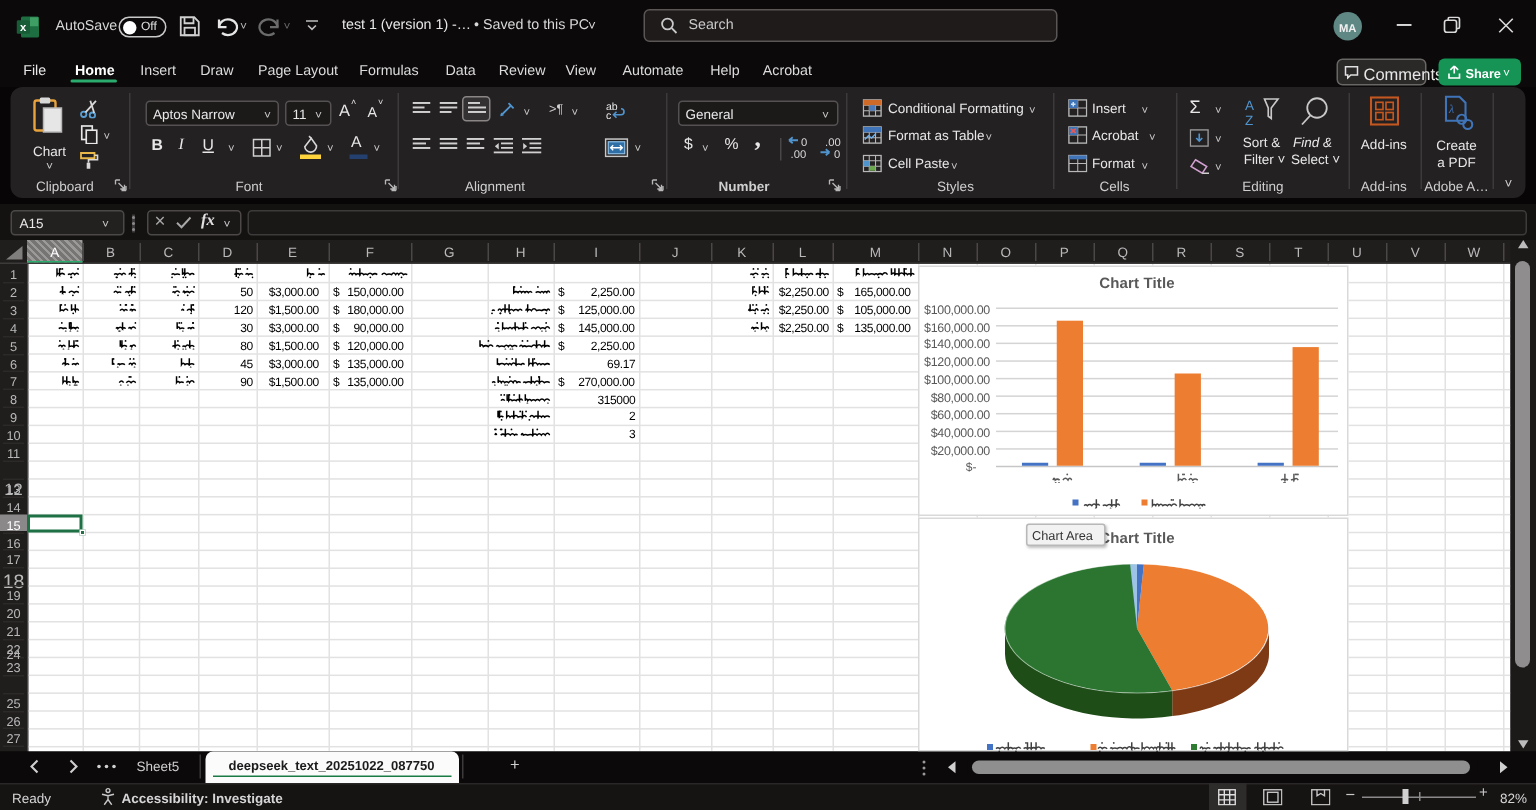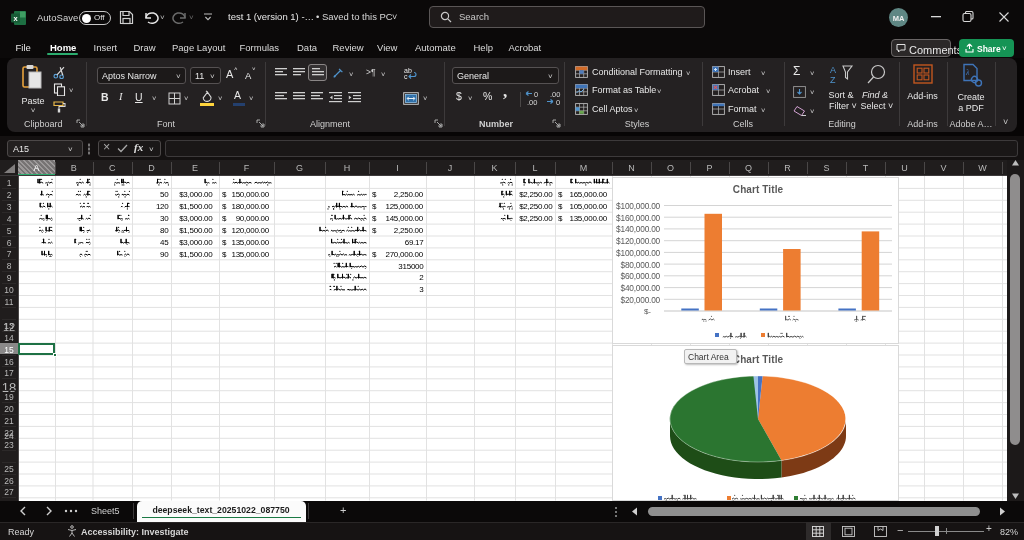--- a/index.html
+++ b/index.html
@@ -92,21 +92,21 @@
 <div style="position:absolute;left:702px;top:62px;width:1px;height:64px;background:#3d3a3b"></div>
 <div style="position:absolute;left:784px;top:62px;width:1px;height:64px;background:#3d3a3b"></div>
 <div style="position:absolute;left:899.3px;top:62px;width:1px;height:64px;background:#3d3a3b"></div>
 <div style="position:absolute;left:947px;top:62px;width:1px;height:64px;background:#3d3a3b"></div>
 <div style="position:absolute;left:994.8px;top:62px;width:1px;height:64px;background:#3d3a3b"></div>
 <svg style="position:absolute;left:20px;top:64px" width="26" height="28" viewBox="0 0 26 28">
 <rect x="3" y="3" width="14" height="20" rx="1.5" fill="none" stroke="#e8a33d" stroke-width="1.6"></rect>
 <rect x="6.5" y="1" width="7" height="4" rx="1" fill="#d8d8d8"></rect>
 <rect x="9" y="8" width="12" height="16" fill="#e6e6e6" stroke="#b8b8b8" stroke-width="1"></rect>
 </svg>
-<div style="position:absolute;left:31px;top:96px;font-size:9px;font-weight:400;color:#e8e8e8;white-space:nowrap;transform:translateX(-50%);left:33px">Paste</div>
+<div style="position:absolute;left:31px;top:96px;font-size:9px;font-weight:400;color:#e8e8e8;white-space:nowrap;transform:translateX(-50%);left:33px">Chart</div>
 <div style="position:absolute;left:33px;top:106px;transform:translateX(-50%);font-size:8px;font-weight:400;color:#cfcfcf;white-space:nowrap;">˅</div>
 <svg style="position:absolute;left:53px;top:66px" width="13" height="13" viewBox="0 0 13 13">
 <circle cx="2.8" cy="10.2" r="1.8" fill="none" stroke="#5a9fd4" stroke-width="1.2"></circle>
 <circle cx="8.6" cy="10.8" r="1.8" fill="none" stroke="#5a9fd4" stroke-width="1.2"></circle>
 <path d="M4 8.9 L11 1.2 M7.2 1.2 L9.8 9.3" stroke="#d8d8d8" stroke-width="1.2" fill="none"></path>
 </svg>
 <svg style="position:absolute;left:53px;top:83px" width="13" height="13" viewBox="0 0 13 13">
 <rect x="1.5" y="1" width="7" height="9" fill="none" stroke="#e8e8e8" stroke-width="1.1"></rect>
 <rect x="4.5" y="3.8" width="7" height="9" fill="#242122" stroke="#e8e8e8" stroke-width="1.1"></rect>
 </svg>
@@ -256,21 +256,21 @@
       <path d="M1.5 9 l2.5-2.5 2 1.5 3-3" stroke="#70b0e8" stroke-width="1" fill="none"></path>
     </svg>
 <div style="position:absolute;left:592px;top:85px;font-size:9px;font-weight:400;color:#e8e8e8;white-space:nowrap;">Format as Table</div>
 <div style="position:absolute;left:657px;top:87px;font-size:7.5px;font-weight:400;color:#cfcfcf;white-space:nowrap;">˅</div>
 <svg style="position:absolute;left:575px;top:103px" width="13" height="12" viewBox="0 0 13 12">
 <rect x="0.6" y="0.6" width="11.8" height="10.8" fill="none" stroke="#b8b8b8" stroke-width="0.9"></rect>
 <path d="M0.6 4.2 h11.8 M0.6 7.8 h11.8 M4.5 0.6 v10.8 M8.7 0.6 v10.8" stroke="#b8b8b8" stroke-width="0.7"></path>
 <rect x="0.6" y="4.2" width="3.9" height="3.6" fill="#4f94cd"></rect>
       <rect x="4.5" y="7.8" width="4.2" height="3" fill="#6aa84f"></rect>
     </svg>
-<div style="position:absolute;left:592px;top:104px;font-size:9px;font-weight:400;color:#e8e8e8;white-space:nowrap;">Cell Aptos</div>
+<div style="position:absolute;left:592px;top:104px;font-size:9px;font-weight:400;color:#e8e8e8;white-space:nowrap;">Cell Paste</div>
 <div style="position:absolute;left:634px;top:106px;font-size:7.5px;font-weight:400;color:#cfcfcf;white-space:nowrap;">˅</div>
 <div style="position:absolute;left:637px;top:119px;font-size:9px;font-weight:400;color:#cfcfcf;white-space:nowrap;transform:translateX(-50%)">Styles</div>
 <svg style="position:absolute;left:712px;top:66px" width="13" height="12" viewBox="0 0 13 12">
 <rect x="0.6" y="0.6" width="11.8" height="10.8" fill="none" stroke="#b8b8b8" stroke-width="0.9"></rect>
 <path d="M0.6 6 h11.8 M6.5 0.6 v10.8" stroke="#b8b8b8" stroke-width="0.7"></path>
       <rect x="0.6" y="0.6" width="5.9" height="5.4" fill="#3f74b8"></rect>
       <path d="M3.5 2 v3 M2 3.5 h3" stroke="#cfe3f5" stroke-width="1"></path>
     </svg>
 <div style="position:absolute;left:728px;top:67px;font-size:9px;font-weight:400;color:#e8e8e8;white-space:nowrap;">Insert</div>
 <div style="position:absolute;left:761px;top:69px;font-size:7.5px;font-weight:400;color:#cfcfcf;white-space:nowrap;">˅</div>

